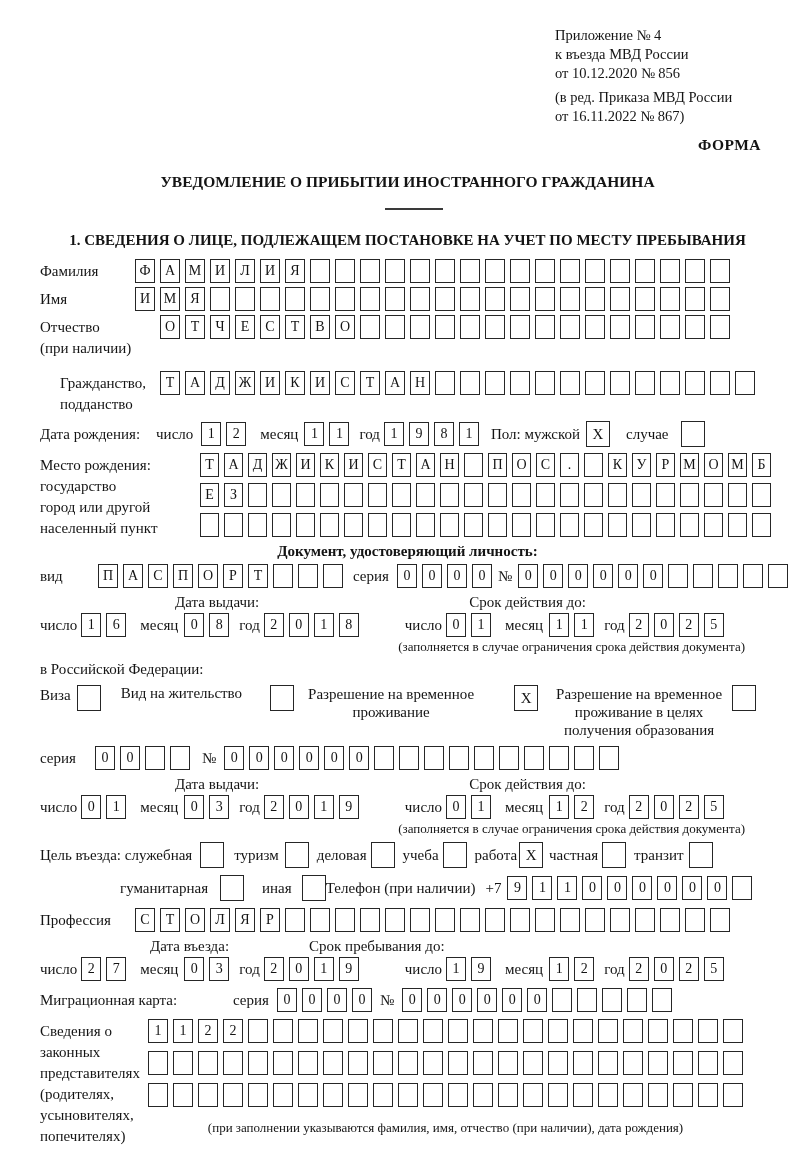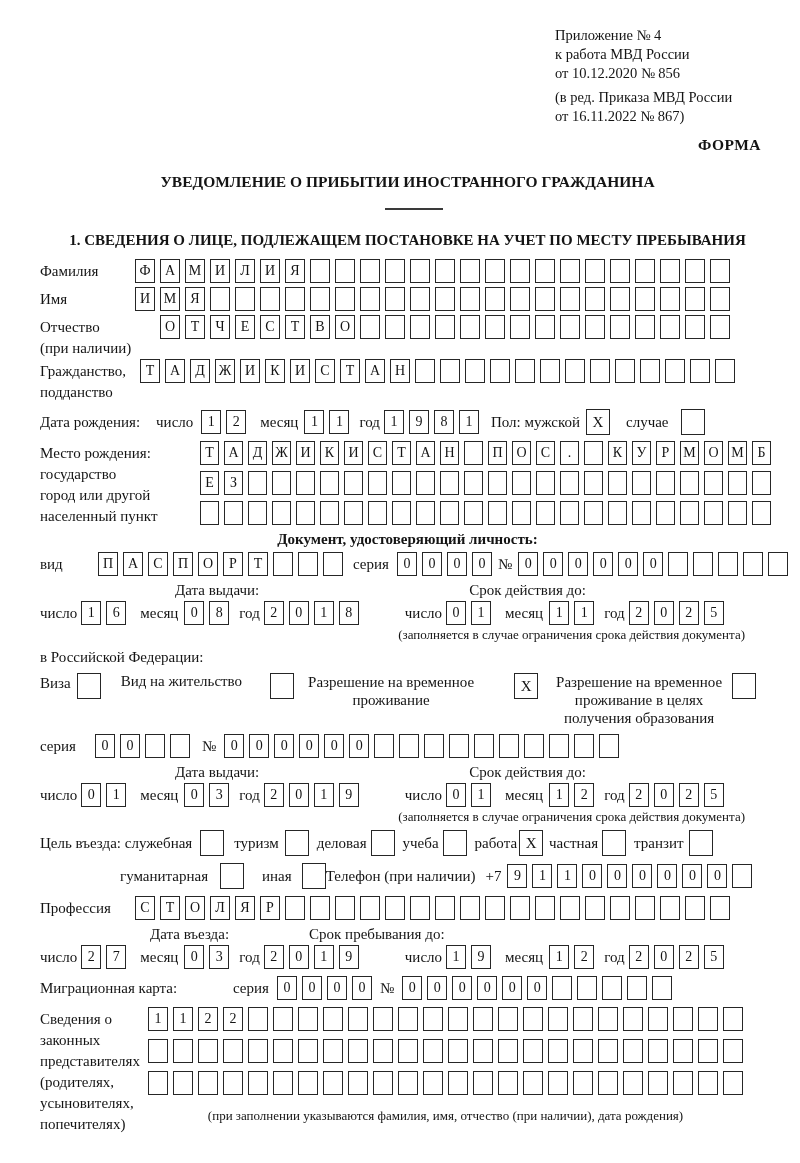--- a/index.html
+++ b/index.html
@@ -40,21 +40,21 @@
   .bold{font-weight:bold;}
   .note-right{text-align:right;font-size:13px;padding-right:30px;line-height:15px;}
   .note-center{text-align:center;font-size:13px;margin-top:5px;line-height:15px;}
   .line{line-height:19px;}
 </style>
 </head>
 <body>
 
 <div class="hdr">
   <div>Приложение № 4</div>
-  <div>к работа МВД России</div>
+  <div>к въезда МВД России</div>
   <div>от 10.12.2020 № 856</div>
   <div class="gap">(в ред. Приказа МВД России</div>
   <div>от 16.11.2022 № 867)</div>
 </div>
 
 <div class="forma">ФОРМА</div>
 
 <div class="title">
   <div>УВЕДОМЛЕНИЕ О ПРИБЫТИИ ИНОСТРАННОГО ГРАЖДАНИНА</div>
   <div><span class="blank"></span></div>
@@ -145,21 +145,21 @@
         <span class="cell"></span>
         <span class="cell"></span>
         <span class="cell"></span>
         <span class="cell"></span>
         <span class="cell"></span>
         <span class="cell"></span>
         <span class="cell"></span>
         <span class="cell"></span>
       </div>
     </div>
-    <div class="row start" style="margin-top: 0;">
+    <div class="row start" style="margin-top: 12px; justify-content: center;">
       <div class="lblblk" style="width: 100px;">
         <div>Гражданство,</div>
         <div>подданство</div>
       </div>
       <div class="cells">
         <span class="cell">Т</span>
         <span class="cell">А</span>
         <span class="cell">Д</span>
         <span class="cell">Ж</span>
         <span class="cell">И</span>

